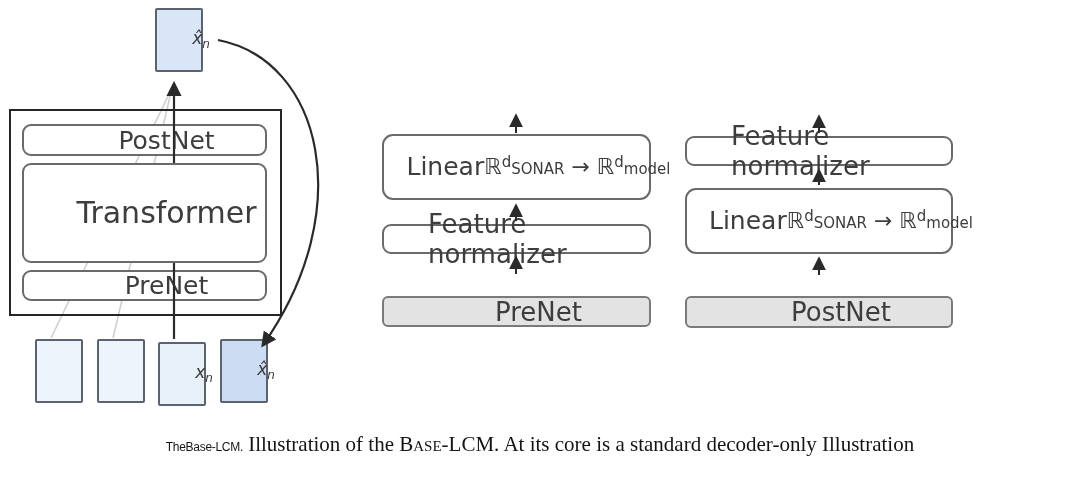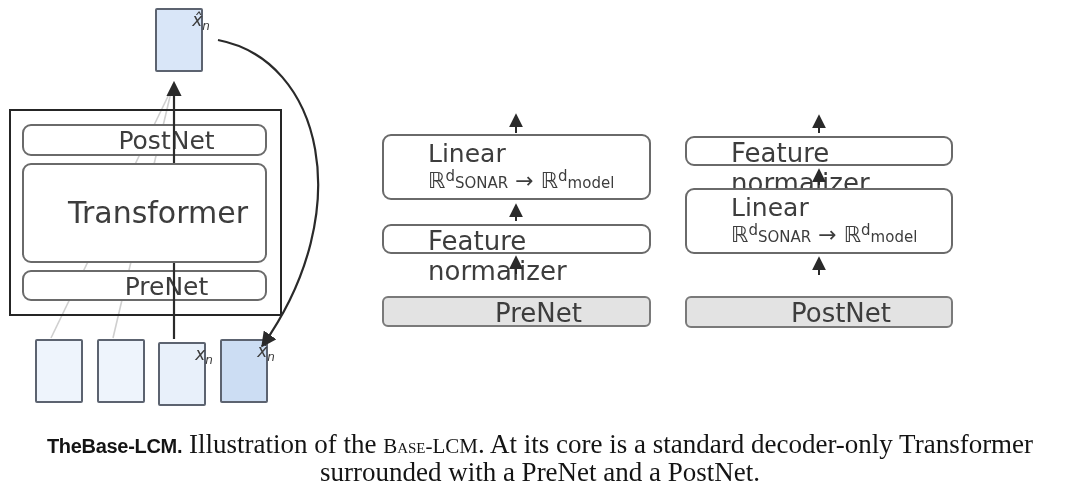--- a/index.html
+++ b/index.html
@@ -1,38 +1,38 @@
 <!DOCTYPE html>
 <html><head>
 <meta charset="utf-8">
 <style>
   html,body{margin:0;padding:0;background:#ffffff;}
   .stage{position:relative;width:1080px;height:497px;background:#ffffff;overflow:hidden;
          font-family:"DejaVu Sans",sans-serif;color:#3d3d3d;}
   .layer{position:absolute;left:0;top:0;pointer-events:none;}
-  .abs{position:absolute;box-sizing:border-box;display:flex;align-items:flex-start;justify-content:center;padding-left:44px;}
+  .abs{position:absolute;box-sizing:border-box;display:flex;align-items:center;justify-content:center;padding-left:44px;}
   .round-white{background:#ffffff;border:2px solid #6a6a6a;border-radius:9px;}
   .outer-frame{background:transparent;border:2px solid #252525;}
   .gray-block{background:#e3e3e3;border:2px solid #7a7a7a;border-radius:6px;font-size:26px;}
   .blue-box{border:2px solid #5c6370;border-radius:2px;}
   .tok{font-style:italic;font-size:17px;color:#3d3d3d;}
   .tok sub{font-size:12px;font-style:italic;}
   .lbl-mid{font-size:25px;}
   .transformer-box{flex-direction:column;font-size:30px;line-height:1.55;}
-  .linear-box{flex-direction:column;line-height:1.12;}
+  .linear-box{flex-direction:row;line-height:1.12;border-radius:11px;}
   .linear-title{font-size:25px;}
   .frm{font-size:22px;white-space:nowrap;}
   .frm sup{font-size:15px;vertical-align:0.45em;}
   .fsub{font-size:15px;margin-top:24px;}
   .farrow{margin:0 7px;}
   .fn-box{font-size:26px;}
   .caption{position:absolute;left:0;top:432px;width:1080px;text-align:center;
            line-height:25px;color:#141414;}
-  .cap-bold{font-family:"Liberation Sans",sans-serif;font-weight:700;font-size:20px;letter-spacing:-0.3px;margin-top:12px;}
-  .cap-serif{font-family:"Liberation Serif",serif;font-size:27px;}
+  .cap-bold{font-family:"Liberation Sans",sans-serif;font-weight:400;font-size:12px;letter-spacing:-0.3px;margin-top:12px;}
+  .cap-serif{font-family:"Liberation Serif",serif;font-size:21px;}
   .cap-sc{font-family:"Liberation Serif",serif;font-size:21px;font-variant:small-caps;margin-top:16px;}
 </style>
 </head>
 <body>
 
 <div class="stage">
 
   <svg class="layer" width="1080" height="497" viewBox="0 0 1080 497">
     <line x1="51" y1="338" x2="172" y2="88" stroke="#cfcfcf" stroke-width="1.6"></line>
     <line x1="113" y1="338" x2="172" y2="88" stroke="#cfcfcf" stroke-width="1.6"></line>
@@ -110,17 +110,16 @@
     <line x1="516" y1="133" x2="516" y2="116" stroke="#2a2a2a" stroke-width="2" marker-end="url(#ah)"></line>
     <line x1="516" y1="221" x2="516" y2="206" stroke="#2a2a2a" stroke-width="2" marker-end="url(#ah)"></line>
     <line x1="516" y1="274" x2="516" y2="258" stroke="#2a2a2a" stroke-width="2" marker-end="url(#ah)"></line>
 
     <line x1="819" y1="133" x2="819" y2="117" stroke="#2a2a2a" stroke-width="2" marker-end="url(#ah)"></line>
     <line x1="819" y1="185" x2="819" y2="171" stroke="#2a2a2a" stroke-width="2" marker-end="url(#ah)"></line>
     <line x1="819" y1="275" x2="819" y2="259" stroke="#2a2a2a" stroke-width="2" marker-end="url(#ah)"></line>
   </svg>
 
   <div class="caption">
-    <span class="cap-bold">TheBase-LCM.</span><span class="cap-serif"> Illustration of the </span><span class="cap-sc">Base-LCM</span><span class="cap-serif">. At its core is a standard decoder-only Transformer</span><br>
-    <span class="cap-serif">surrounded with a PreNet and a PostNet.</span>
+    <span class="cap-bold">TheBase-LCM.</span><span class="cap-serif"> Illustration of the </span><span class="cap-sc">Base-LCM</span><span class="cap-serif">. At its core is a standard decoder-only Illustration</span><br>
   </div>
 
 </div>
 
 </body></html>

